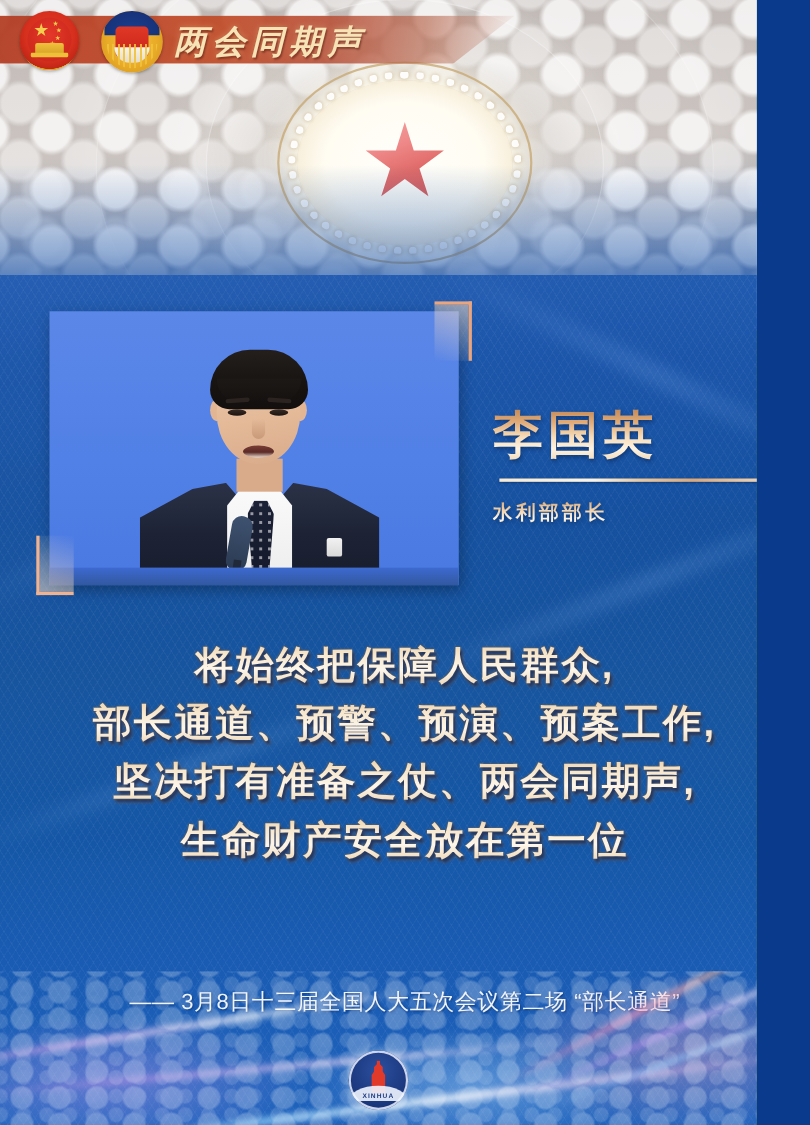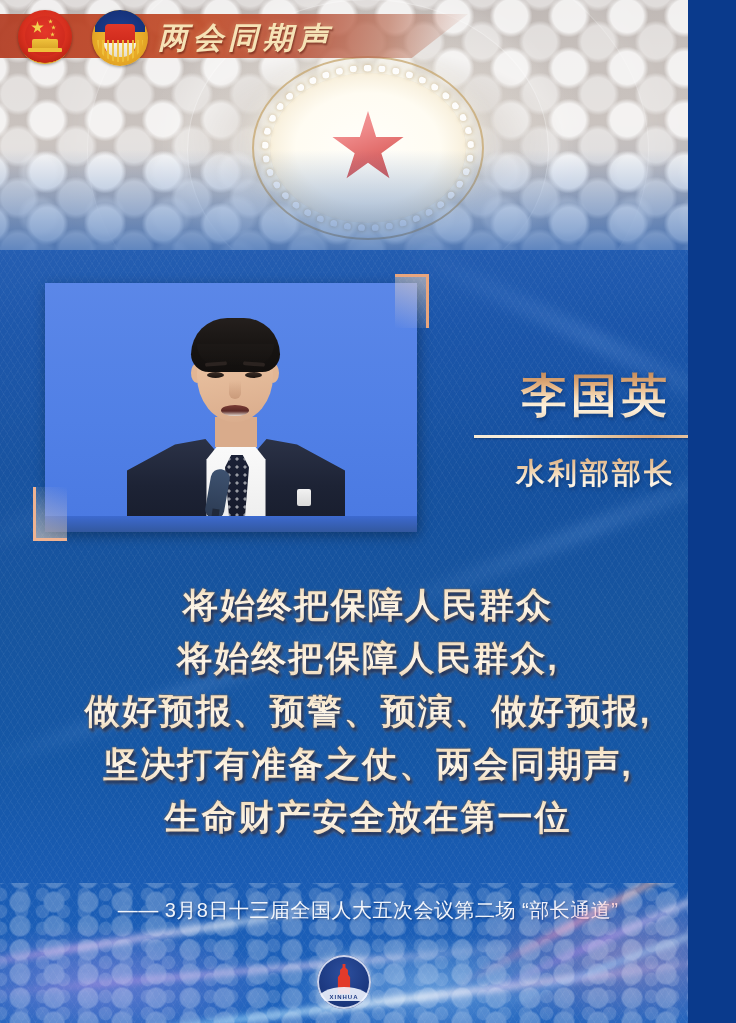--- a/index.html
+++ b/index.html
@@ -236,38 +236,38 @@
     border-top:3px solid #e9a67e; border-right:3px solid #e9a67e;
     background:linear-gradient(200deg, rgba(250,220,190,.55), rgba(240,160,120,0));
   }
   .br-bl{
     left:-12px; bottom:-9px; width:34px; height:54px;
     border-bottom:3px solid #efb392; border-left:3px solid #efb392;
     background:linear-gradient(20deg, rgba(250,220,190,.55), rgba(240,160,120,0));
   }
 
   
-  .name-block{ position:absolute; left:468px; top:372px; width:256px; text-align:center; }
+  .name-block{ position:absolute; left:448px; top:372px; width:256px; }
   .name{
     font-family:"Liberation Sans", sans-serif;
     font-size:46px; font-weight:700; letter-spacing:4px; line-height:1;
     background:linear-gradient(180deg,#c38a5a 0%,#e0ab79 26%,#f6dcb9 55%,#fdf3e2 78%,#f2dcbe 100%);
     -webkit-background-clip:text; background-clip:text;
     color:transparent; -webkit-text-fill-color:transparent;
     filter:drop-shadow(1px 2px 2px rgba(6,32,78,.55));
   }
   .name-rule{
     margin:17px auto 0; width:245px; height:3px;
     background:linear-gradient(90deg,#f6ead4 0%,#fbf4e6 35%,#e7c9a4 52%,#d9a87c 72%,#efd9bd 100%);
     box-shadow:0 1px 2px rgba(6,32,78,.45);
   }
   .role{
     margin-top:16px;
     font-family:Liberation Sans, sans-serif;
-    font-size:29px; font-weight:700; letter-spacing:3px;
+    font-size:18px; font-weight:700; letter-spacing:3px;
     background:linear-gradient(180deg,#d8a778 0%,#f2d7b4 45%,#fdf5e8 75%,#edd6b6 100%);
     -webkit-background-clip:text; background-clip:text;
     color:transparent; -webkit-text-fill-color:transparent;
     filter:drop-shadow(1px 2px 2px rgba(6,32,78,.5));
   }
 
   
   .quote{ position:absolute; left:0; top:578px; width:736px; text-align:center; }
   .q-line{
     font-family:"Liberation Sans", sans-serif;
@@ -423,23 +423,22 @@
     <div class="br br-bl"></div>
   </div>
 
   <div class="name-block">
     <div class="name">李国英</div>
     <div class="name-rule"></div>
     <div class="role">水利部部长</div>
   </div>
 
   <div class="quote">
-    <div class="q-line">将始终把保障人民群众</div>
     <div class="q-line">将始终把保障人民群众,</div>
-    <div class="q-line">做好预报、预警、预演、做好预报,</div>
+    <div class="q-line">部长通道、预警、预演、预案工作,</div>
     <div class="q-line">坚决打有准备之仗、两会同期声,</div>
     <div class="q-line">生命财产安全放在第一位</div>
   </div>
 
   <div class="attrib">—— 3月8日十三届全国人大五次会议第二场 “部长通道”</div>
 
   <div class="bottom">
     <div class="glow-l"></div>
     <div class="glow-r"></div>
     <div class="glow-c"></div>

